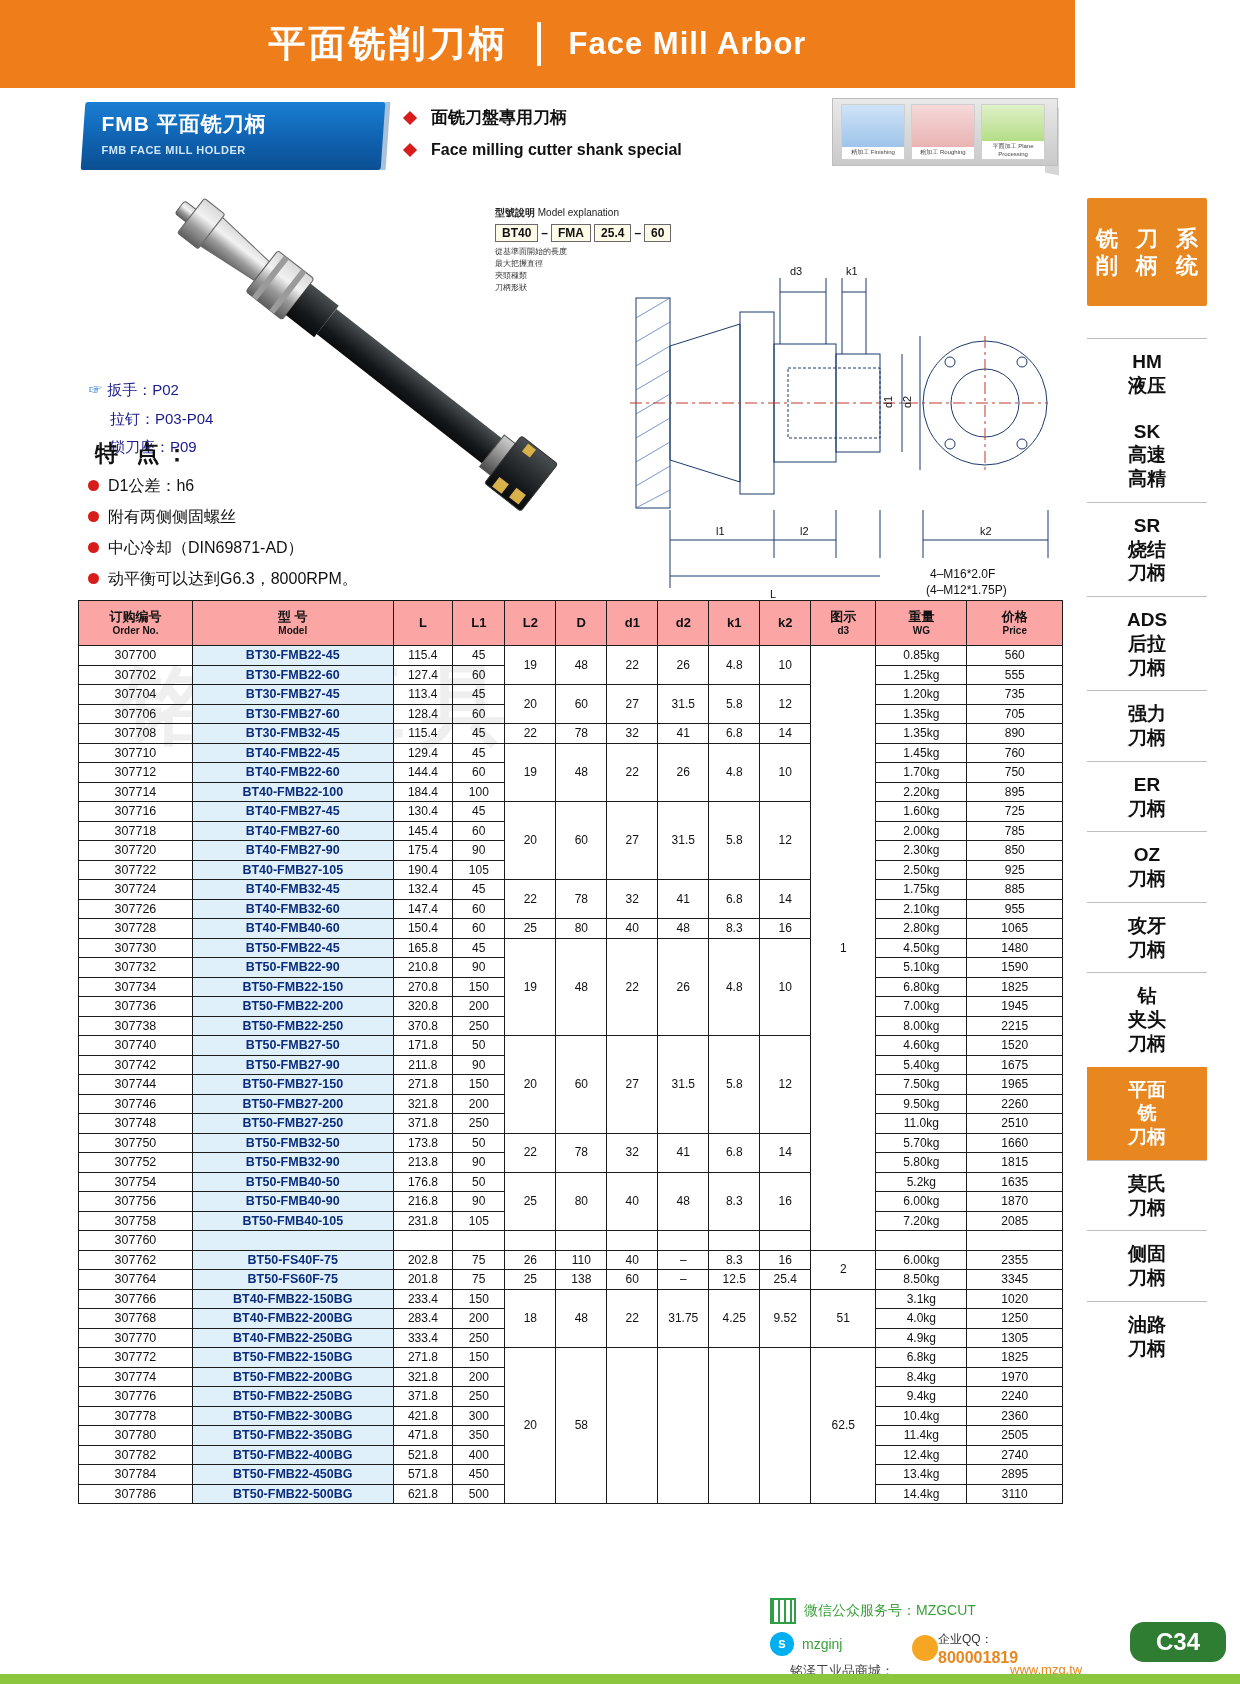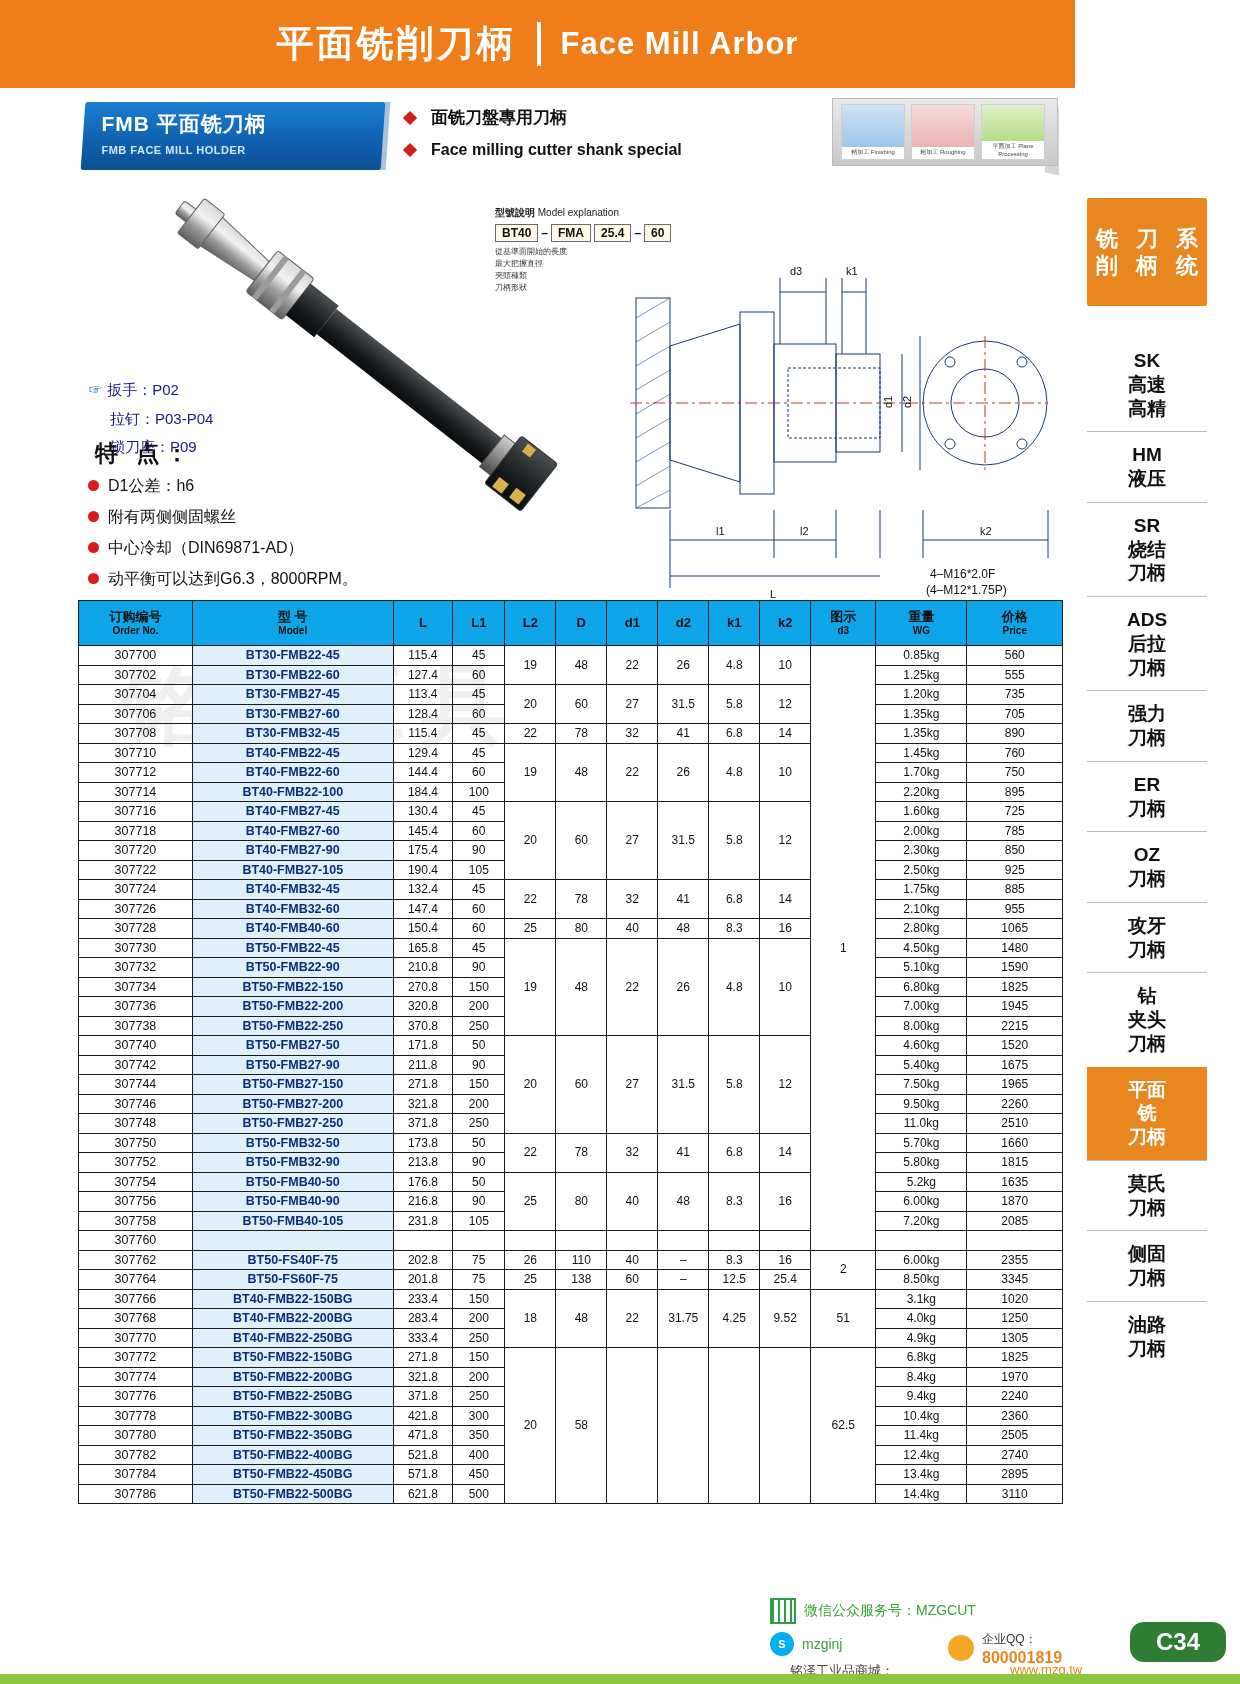--- a/index.html
+++ b/index.html
@@ -11,21 +11,21 @@
     color:#111;
     overflow:hidden;
   }
   
   .header {
     position:absolute; left:0; top:0; width:1240px; height:88px;
     background:#ef7d1a;
   }
   .header-inner {
     position:absolute; left:0; top:0; width:1075px; height:88px;
-    display:flex; align-items:center; justify-content:center; gap:20px;
+    display:flex; align-items:center; justify-content:center; gap:28px;
   }
   .hdr-cn { font-size:37px; font-weight:bold; color:#ffffff; letter-spacing:3px; }
   .hdr-sep { width:4px; height:44px; background:#ffffff; }
   .hdr-en { font-size:31px; font-weight:bold; color:#ffffff; letter-spacing:1px; }
   .header-right { position:absolute; right:0; top:0; width:165px; height:88px; background:#ffffff; }
 
   
   .page { position:absolute; left:0; top:88px; width:1075px; height:1596px; background:#fff; }
 
   
@@ -89,21 +89,21 @@
   .f-txt { font-size:16px; color:#111; }
 
   
   .tablewrap { position:absolute; left:78px; top:512px; width:985px; }
   table.spec { border-collapse:collapse; width:985px; font-size:12px; }
   table.spec th, table.spec td {
     border:1px solid #1b1b1b; text-align:center; padding:0;
     height:18.5px; line-height:18.5px; white-space:nowrap;
   }
   table.spec thead th {
-    background:#0ea5e9; font-weight:bold; font-size:12px; height:45px; line-height:1.25; padding:2px 2px;
+    background:#fca5a5; font-weight:bold; font-size:12px; height:45px; line-height:1.25; padding:2px 2px;
   }
   .th-cn { display:block; font-size:13px; }
   .th-en { display:block; font-size:10px; font-weight:bold; }
   td.ord { width:105px; font-size:12.5px; }
   td.model { width:185px; background:#dff0fa; font-weight:bold; color:#0a2c7a; font-size:12.5px; text-align:center; }
   td.num { width:47px; }
   td.L { width:55px; }
   td.L1 { width:48px; }
   td.D { width:47px; }
   td.d3 { width:60px; }
@@ -136,21 +136,21 @@
   .footer { position:absolute; left:0; bottom:0; width:1240px; height:96px; background:#fff; }
   .f-green { position:absolute; left:0; bottom:0; width:1240px; height:10px; background:#8cc63e; }
   .f-wechat { position:absolute; left:770px; top:10px; display:flex; align-items:center; gap:8px; }
   .qr { width:26px; height:26px; background:
       linear-gradient(90deg,#2f9e44 2px, transparent 2px) 0 0/6px 6px,
       #fff; border:2px solid #2f9e44; }
   .f-txt-green { color:#3aa03a; font-size:14px; }
   .f-skype { position:absolute; left:770px; top:44px; display:flex; align-items:center; gap:8px; }
   .skype-badge { width:24px; height:24px; border-radius:50%; background:#00aff0; color:#fff; font-size:11px; font-weight:bold; display:flex; align-items:center; justify-content:center; }
   .f-mzg { position:absolute; left:770px; top:74px; font-size:13px; color:#444;margin-left:20px; }
-  .f-qq { position:absolute; left:948px; top:40px; display:flex; align-items:center; gap:8px; }
+  .f-qq { position:absolute; left:912px; top:40px; display:flex; align-items:center; gap:0; }
   .qq-ico { width:26px; height:26px; border-radius:50%; background:#f5a623; }
   .qq-lines { line-height:1.25; }
   .qq-l1 { font-size:12px; color:#333; }
   .qq-l2 { font-size:16px; font-weight:bold; color:#e8871f; }
   .pagebox {
     position:absolute; right:14px; bottom:22px; width:96px; height:40px;
     background:#2e7d32; border-radius:14px; color:#fff; font-size:24px; font-weight:bold;
     display:flex; align-items:center; justify-content:center;
   }
   .f-mzgweb { position:absolute; left:1010px; top:74px; font-size:13px; color:#e8871f; }
@@ -886,28 +886,28 @@
   </div>
 </div>
 
 <div class="sidebar">
   <div class="side-top">
       <div>铣削</div>
       <div>刀柄</div>
       <div>系统</div>
     </div>
   <div class="side-list" id="side-list">
+      <div class="side-item">
+        <div>HM</div>
+        <div>液压</div>
+      </div>
       <div class="side-item first">
         <div>SK</div>
         <div>高速</div>
         <div>高精</div>
-      </div>
-      <div class="side-item">
-        <div>HM</div>
-        <div>液压</div>
       </div>
       <div class="side-item">
         <div>SR</div>
         <div>烧结</div>
         <div>刀柄</div>
       </div>
       <div class="side-item">
         <div>ADS</div>
         <div>后拉</div>
         <div>刀柄</div>

